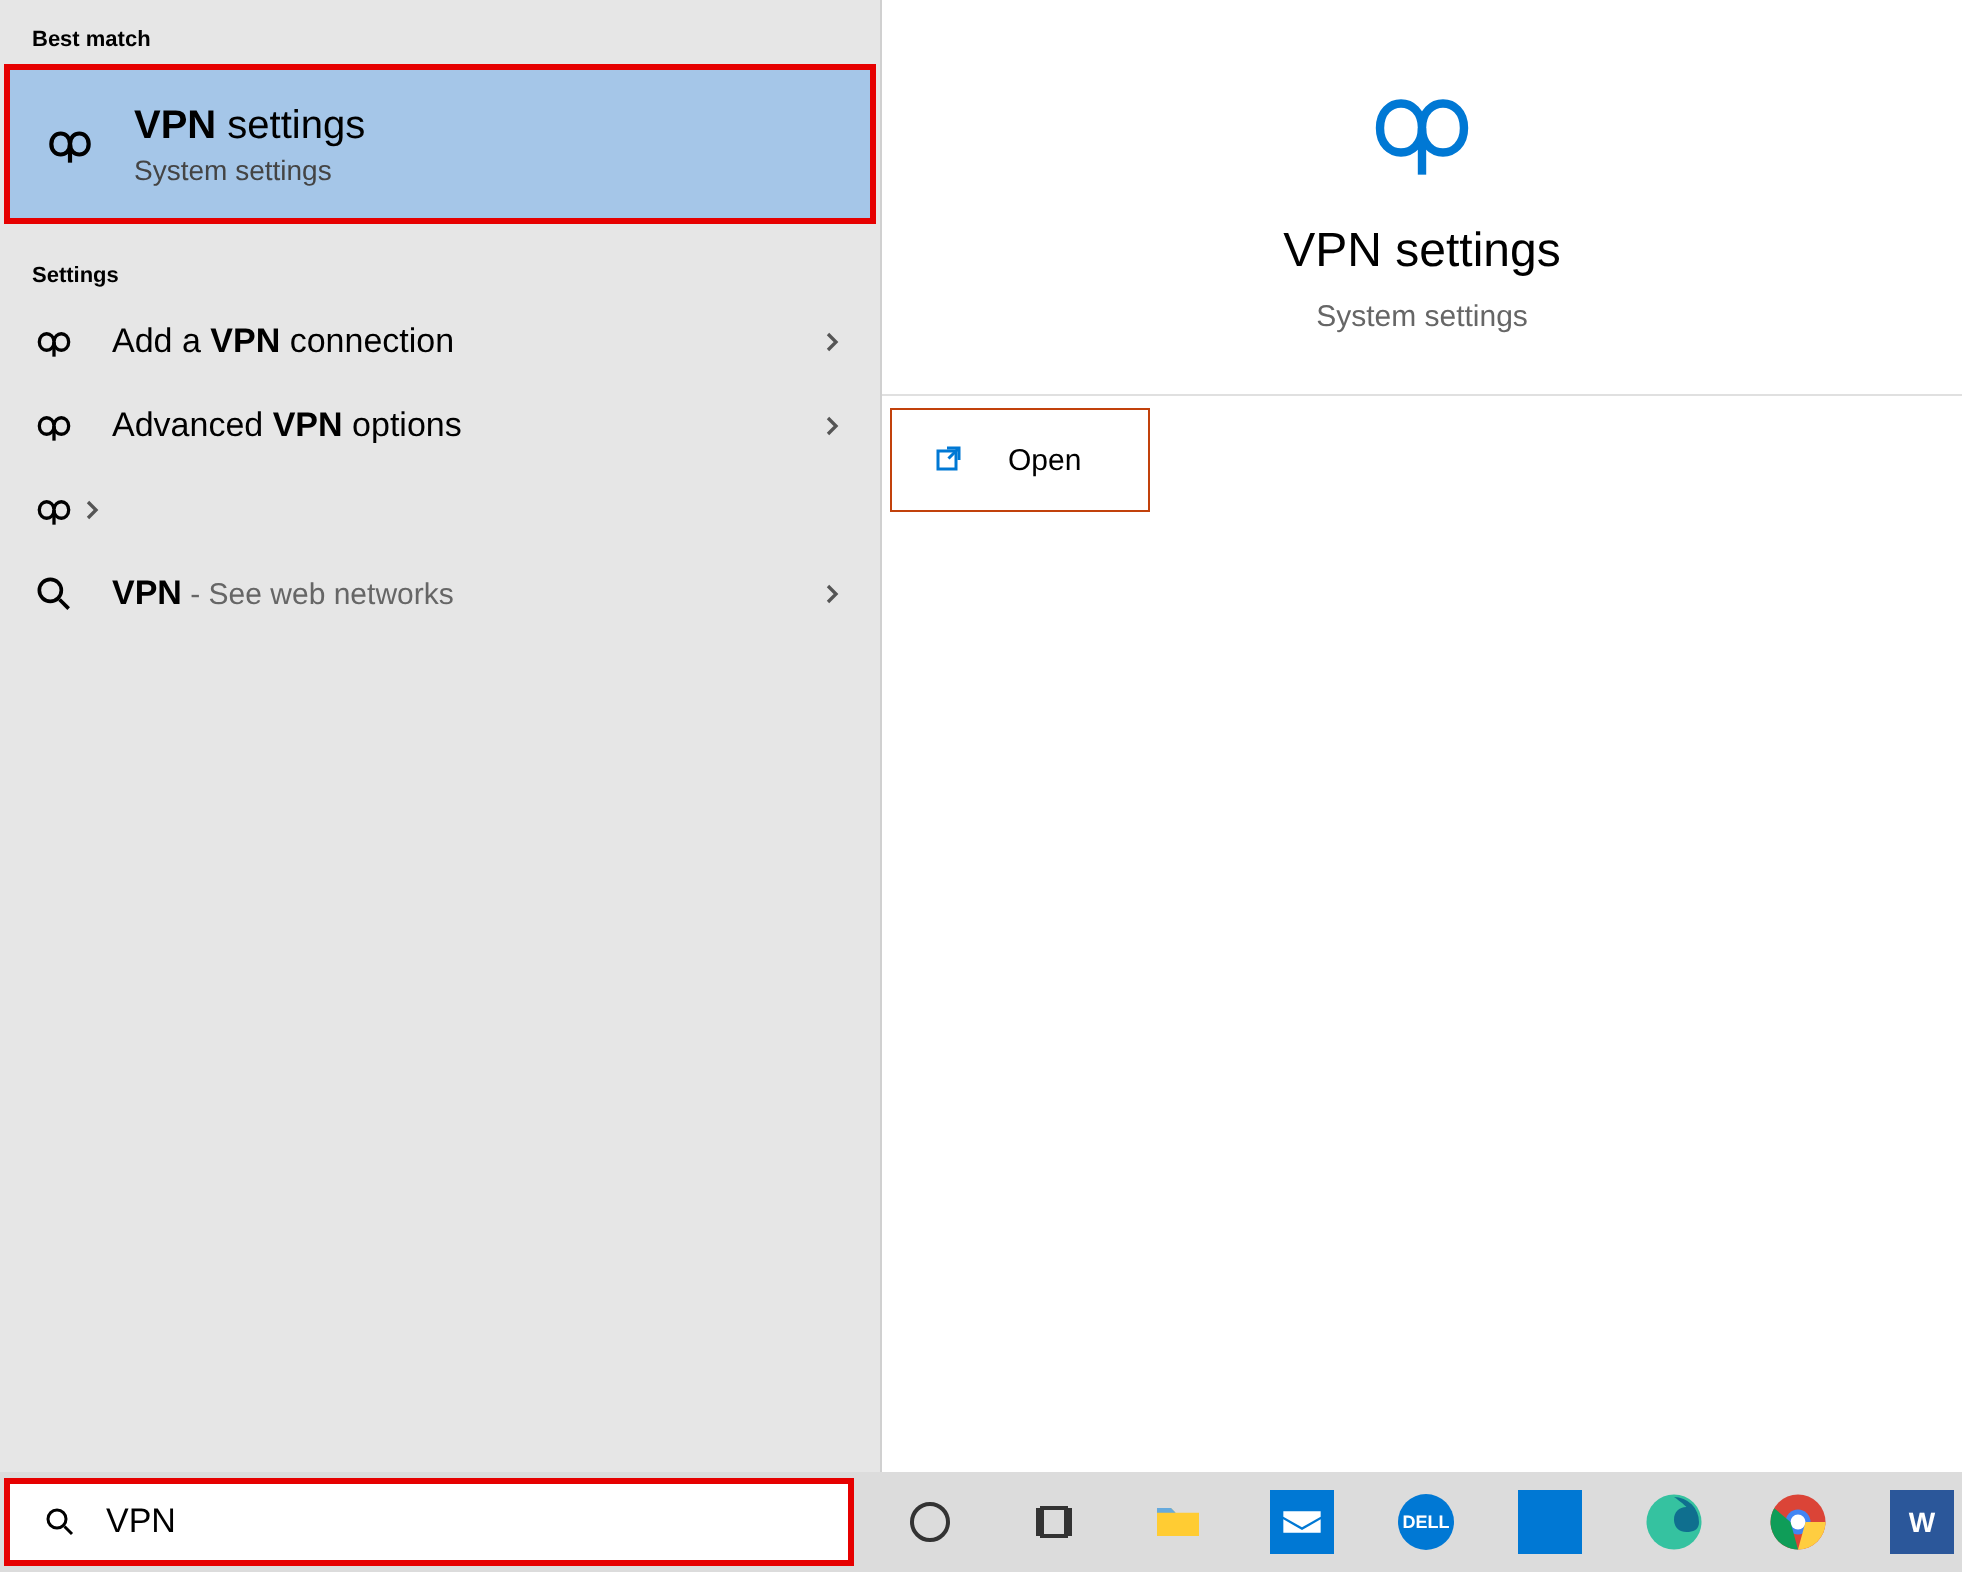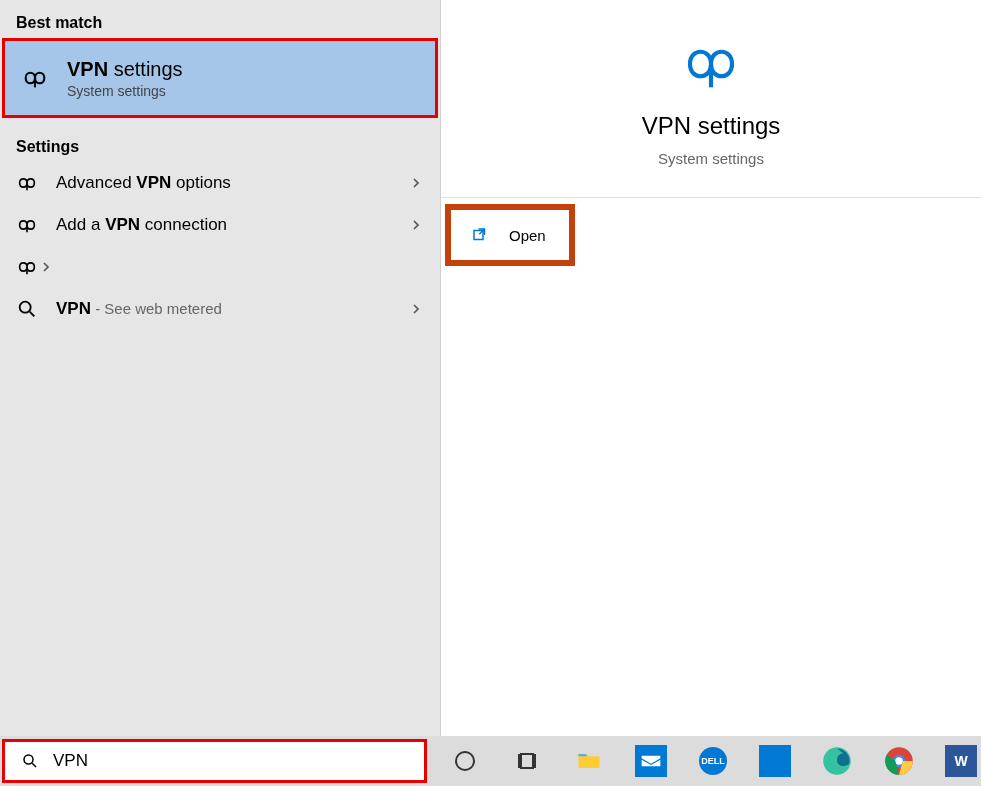--- a/index.html
+++ b/index.html
@@ -1,37 +1,37 @@
 <!DOCTYPE html>
 <html><head>
 <meta charset="utf-8">
 <style>
   * { box-sizing: border-box; }
   html, body { margin:0; padding:0; width:981px; height:786px; font-family:"Segoe UI", Arial, sans-serif; background:#e6e6e6; overflow:hidden; }
   .window { display:flex; width:981px; height:736px; background:#e6e6e6; }
   .left-pane { width:440px; height:100%; background:#e6e6e6; padding-top:4px; }
   .right-pane { width:541px; height:100%; background:#fff; border-left:1px solid #d0d0d0; }
-  .section-header { font-weight:600; font-size:16px; color:#000; padding:10px 16px 6px 16px; }
+  .section-header { font-weight:600; font-size:11px; color:#000; padding:10px 16px 6px 16px; }
   .best-match-item { display:flex; align-items:center; background:#a5c6e8; padding:12px 16px; border:3px solid #e60000; margin:0 2px 10px 2px; height:80px; }
   .vpn-icon { width:28px; height:28px; flex-shrink:0; }
   .bm-text { margin-left:18px; }
   .bm-title { font-size:20px; color:#000; }
   .bm-title .bold { font-weight:600; }
   .bm-sub { font-size:14px; color:#444; margin-top:2px; }
   .result-row { display:flex; align-items:center; padding:10px 16px; cursor:default; }
   .row-icon { width:22px; height:22px; flex-shrink:0; }
   .row-text { font-size:17px; color:#000; margin-left:18px; flex:1; }
   .row-text .bold { font-weight:600; }
   .row-sub { color:#666; font-size:15px; }
   .chevron { width:16px; height:16px; color:#555; }
   .right-header { text-align:center; padding:36px 0 30px 0; border-bottom:1px solid #e0e0e0; }
   .big-icon { margin:0 auto 20px auto; width:56px; height:56px; display:block; }
   .right-title { font-size:24px; color:#000; margin-bottom:10px; }
   .right-sub { font-size:15px; color:#666; }
-  .open-row { display:flex; align-items:center; padding:16px 20px; border:6px solid #c2410c; width:130px; margin:6px 0 0 4px; }
+  .open-row { display:flex; align-items:center; padding:16px 20px; border:1px solid #c2410c; width:130px; margin:6px 0 0 4px; }
   .open-icon { width:18px; height:18px; }
   .open-label { margin-left:20px; font-size:15px; color:#000; }
   .taskbar { position:absolute; left:0; bottom:0; width:981px; height:50px; background:#dcdcdc; display:flex; align-items:center; }
   .searchbox { display:flex; align-items:center; width:440px; height:44px; background:#fff; border:3px solid #e60000; margin:0 2px; }
   .search-icon { width:18px; height:18px; margin:0 12px 0 16px; }
   .search-input { border:none; outline:none; font-size:17px; color:#000; flex:1; background:transparent; }
   .tb-right { display:flex; align-items:flex-start; gap:22px; margin-left:16px; }
   .tb-item { width:40px; height:40px; display:flex; align-items:center; justify-content:center; }
   .tile { width:32px; height:32px; display:flex; align-items:center; justify-content:center; font-size:14px; color:#fff; font-weight:600; }
 </style>
@@ -53,32 +53,32 @@
       </div>
     </div>
 
     <div class="section-header">Settings</div>
 
     <div class="result-row">
       <svg class="row-icon" viewBox="0 0 24 24" fill="none" stroke="#000" stroke-width="1.8">
           <path d="M12 12 C12 6 4 6 4 12 C4 18 12 18 12 12 C12 6 20 6 20 12 C20 18 12 18 12 12"></path>
           <line x1="12" y1="12" x2="12" y2="20"></line>
         </svg>
-      <div class="row-text"><span>Advanced </span><span class="bold">VPN</span><span> options</span></div>
+      <div class="row-text"><span>Add a </span><span class="bold">VPN</span><span> connection</span></div>
       <svg class="chevron" viewBox="0 0 24 24" fill="none" stroke="#555" stroke-width="2.5">
           <path d="M9 6l6 6-6 6"></path>
         </svg>
     </div>
 
     <div class="result-row">
       <svg class="row-icon" viewBox="0 0 24 24" fill="none" stroke="#000" stroke-width="1.8">
           <path d="M12 12 C12 6 4 6 4 12 C4 18 12 18 12 12 C12 6 20 6 20 12 C20 18 12 18 12 12"></path>
           <line x1="12" y1="12" x2="12" y2="20"></line>
         </svg>
-      <div class="row-text"><span>Add a </span><span class="bold">VPN</span><span> connection</span></div>
+      <div class="row-text"><span>Advanced </span><span class="bold">VPN</span><span> options</span></div>
       <svg class="chevron" viewBox="0 0 24 24" fill="none" stroke="#555" stroke-width="2.5">
           <path d="M9 6l6 6-6 6"></path>
         </svg>
     </div>
 
     <div class="result-row">
       <svg class="row-icon" viewBox="0 0 24 24" fill="none" stroke="#000" stroke-width="1.8">
           <path d="M12 12 C12 6 4 6 4 12 C4 18 12 18 12 12 C12 6 20 6 20 12 C20 18 12 18 12 12"></path>
           <line x1="12" y1="12" x2="12" y2="20"></line>
         </svg>
@@ -86,21 +86,21 @@
           <path d="M9 6l6 6-6 6"></path>
         </svg>
     </div>
 
 
     <div class="result-row">
       <svg class="row-icon" viewBox="0 0 24 24" fill="none" stroke="#000" stroke-width="2">
           <circle cx="10" cy="10" r="6"></circle>
           <line x1="15" y1="15" x2="20" y2="20"></line>
         </svg>
-      <div class="row-text"><span class="bold">VPN</span><span class="row-sub"> - See web metered</span></div>
+      <div class="row-text"><span class="bold">VPN</span><span class="row-sub"> - See web networks</span></div>
       <svg class="chevron" viewBox="0 0 24 24" fill="none" stroke="#555" stroke-width="2.5">
           <path d="M9 6l6 6-6 6"></path>
         </svg>
     </div>
   </div>
 
   <div class="right-pane">
     <div class="right-header">
       <svg class="big-icon" viewBox="0 0 24 24" fill="none" stroke="#0078d4" stroke-width="1.8">
         <path d="M12 12 C12 5 3 5 3 12 C3 19 12 19 12 12 C12 5 21 5 21 12 C21 19 12 19 12 12"></path>

